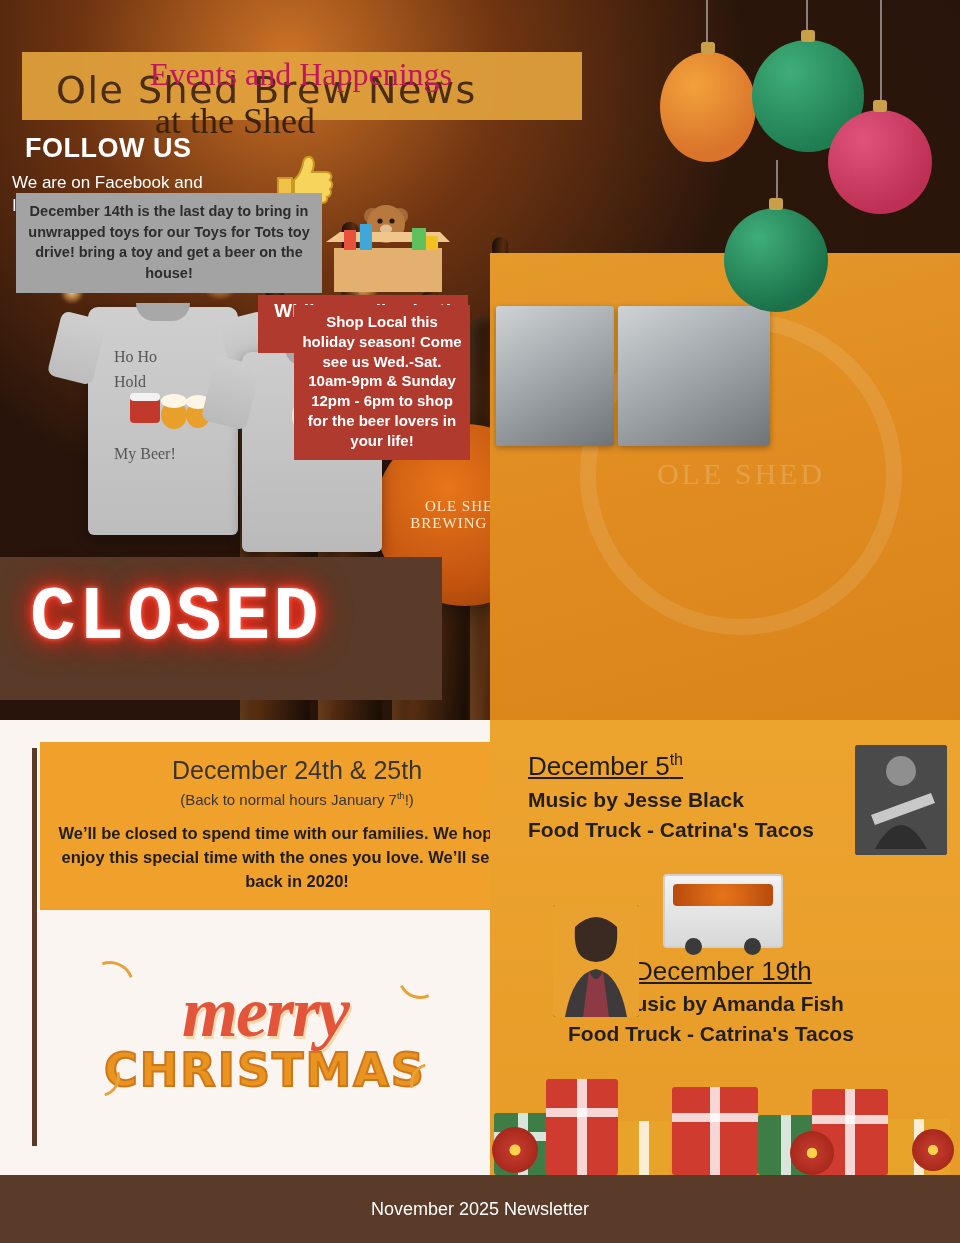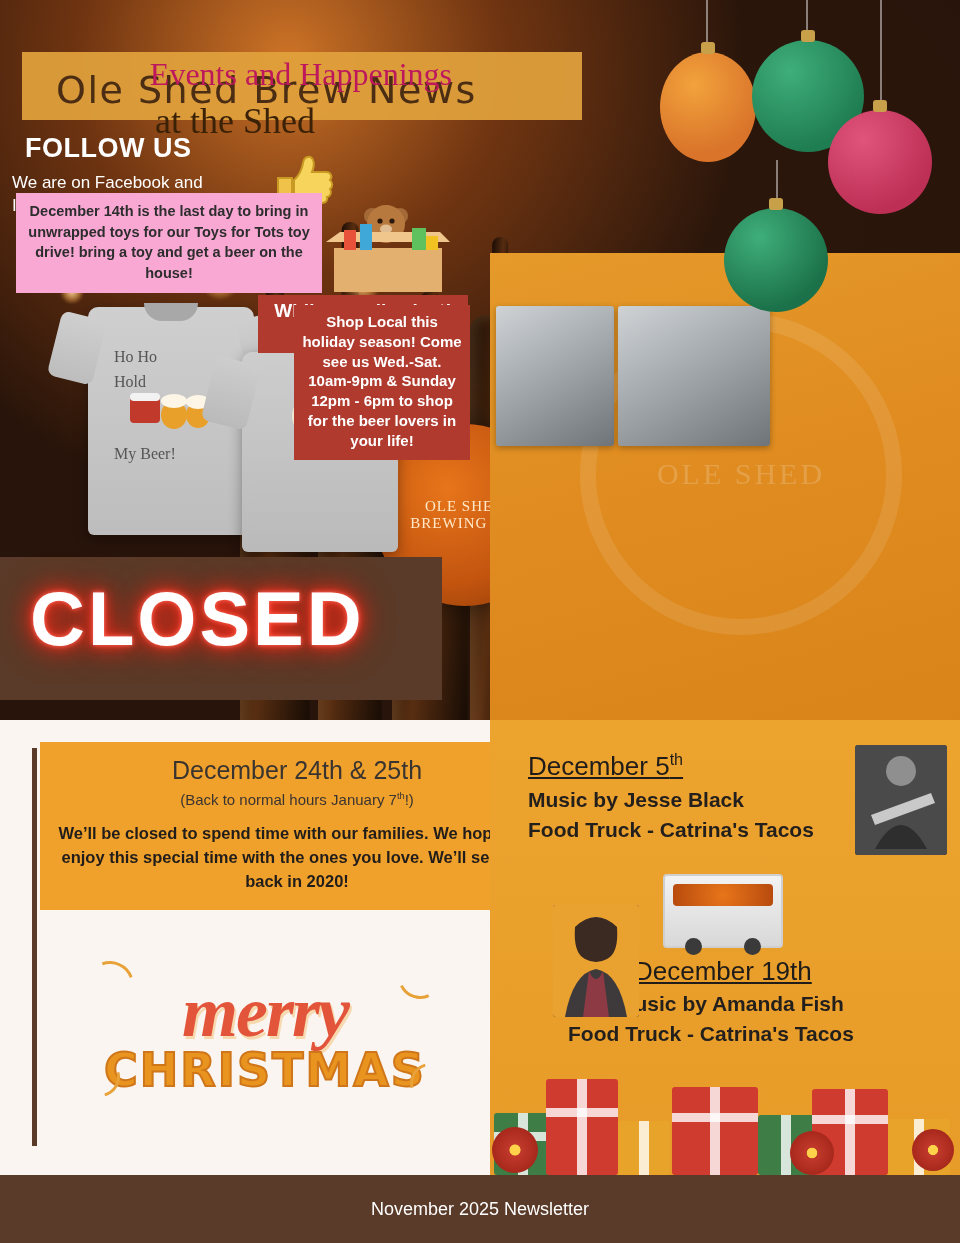--- a/index.html
+++ b/index.html
@@ -101,21 +101,20 @@
   .thumb {
     position: absolute;
     left: 272px; top: 150px;
     width: 62px; height: 66px;
   }
 
   
   .shirt {
     position: absolute;
     background: #c9c9c9;
-    padding-left: 16px;
   }
   .shirt-big {
     left: 88px; top: 307px;
     width: 150px; height: 228px;
     background: linear-gradient(180deg, #cfcfcf, #bdbdbd);
     border-radius: 10px 10px 6px 6px;
     box-shadow: 0 4px 14px rgba(0,0,0,0.35);
   }
   .shirt-small {
     left: 242px; top: 352px;
@@ -189,21 +188,21 @@
     left: 30px; top: 575px;
     font-size: 76px;
     font-weight: bold;
     letter-spacing: 3px;
     color: #ffffff;
     text-shadow:
       0 0 4px #ff6a5a,
       0 0 10px #ff3a28,
       0 0 22px #ff2a18,
       0 0 34px #d01808;
-    font-family: Liberation Sans, sans-serif;
+    font-family: Liberation Mono, monospace;
   }
 
   
   .events-panel {
     position: absolute;
     left: 490px; top: 253px;
     width: 470px; height: 467px;
     background: linear-gradient(165deg, #e59a2a 0%, #e08c20 45%, #d98418 100%);
     overflow: hidden;
   }
@@ -235,21 +234,21 @@
     width: 434px;
     text-align: center;
     font-size: 36px;
     color: #3b2207;
     font-family: "Liberation Serif", serif;
   }
   .toys-box {
     position: absolute;
     left: 16px; top: 193px;
     width: 286px;
-    background: #f9a8d4;
+    background: #a3a3a3;
     color: #2d2d2d;
     font-weight: bold;
     font-size: 14.5px;
     line-height: 1.42;
     text-align: center;
     padding: 8px 10px 10px;
   }
   .shop-box {
     position: absolute;
     left: 294px; top: 305px;

